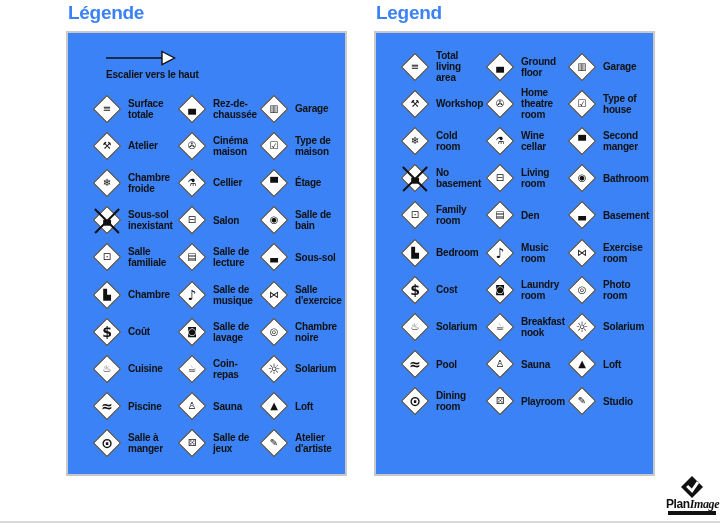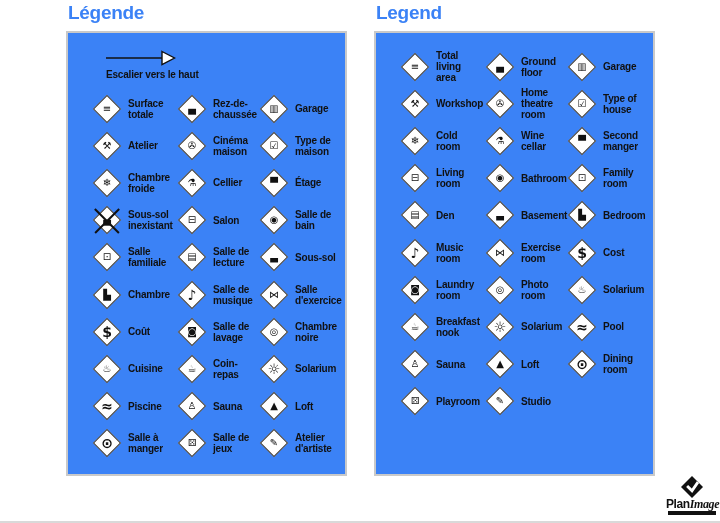--- a/index.html
+++ b/index.html
@@ -389,20 +389,28 @@
   </div>
 
   <div class="legend-item">
     <span class="diamond">
             <span class="glyph">▀</span>
           </span>
     <span class="item-label">Second
 manger</span>
   </div>
 
+  <div class="legend-item">
+    <span class="diamond">
+            <span class="glyph">▄</span>
+            <span class="cross"></span>
+          </span>
+    <span class="item-label">No
+basement</span>
+  </div>
 
   <div class="legend-item">
     <span class="diamond">
             <span class="glyph">⊟</span>
           </span>
     <span class="item-label">Living
 room</span>
   </div>
 
   <div class="legend-item">

